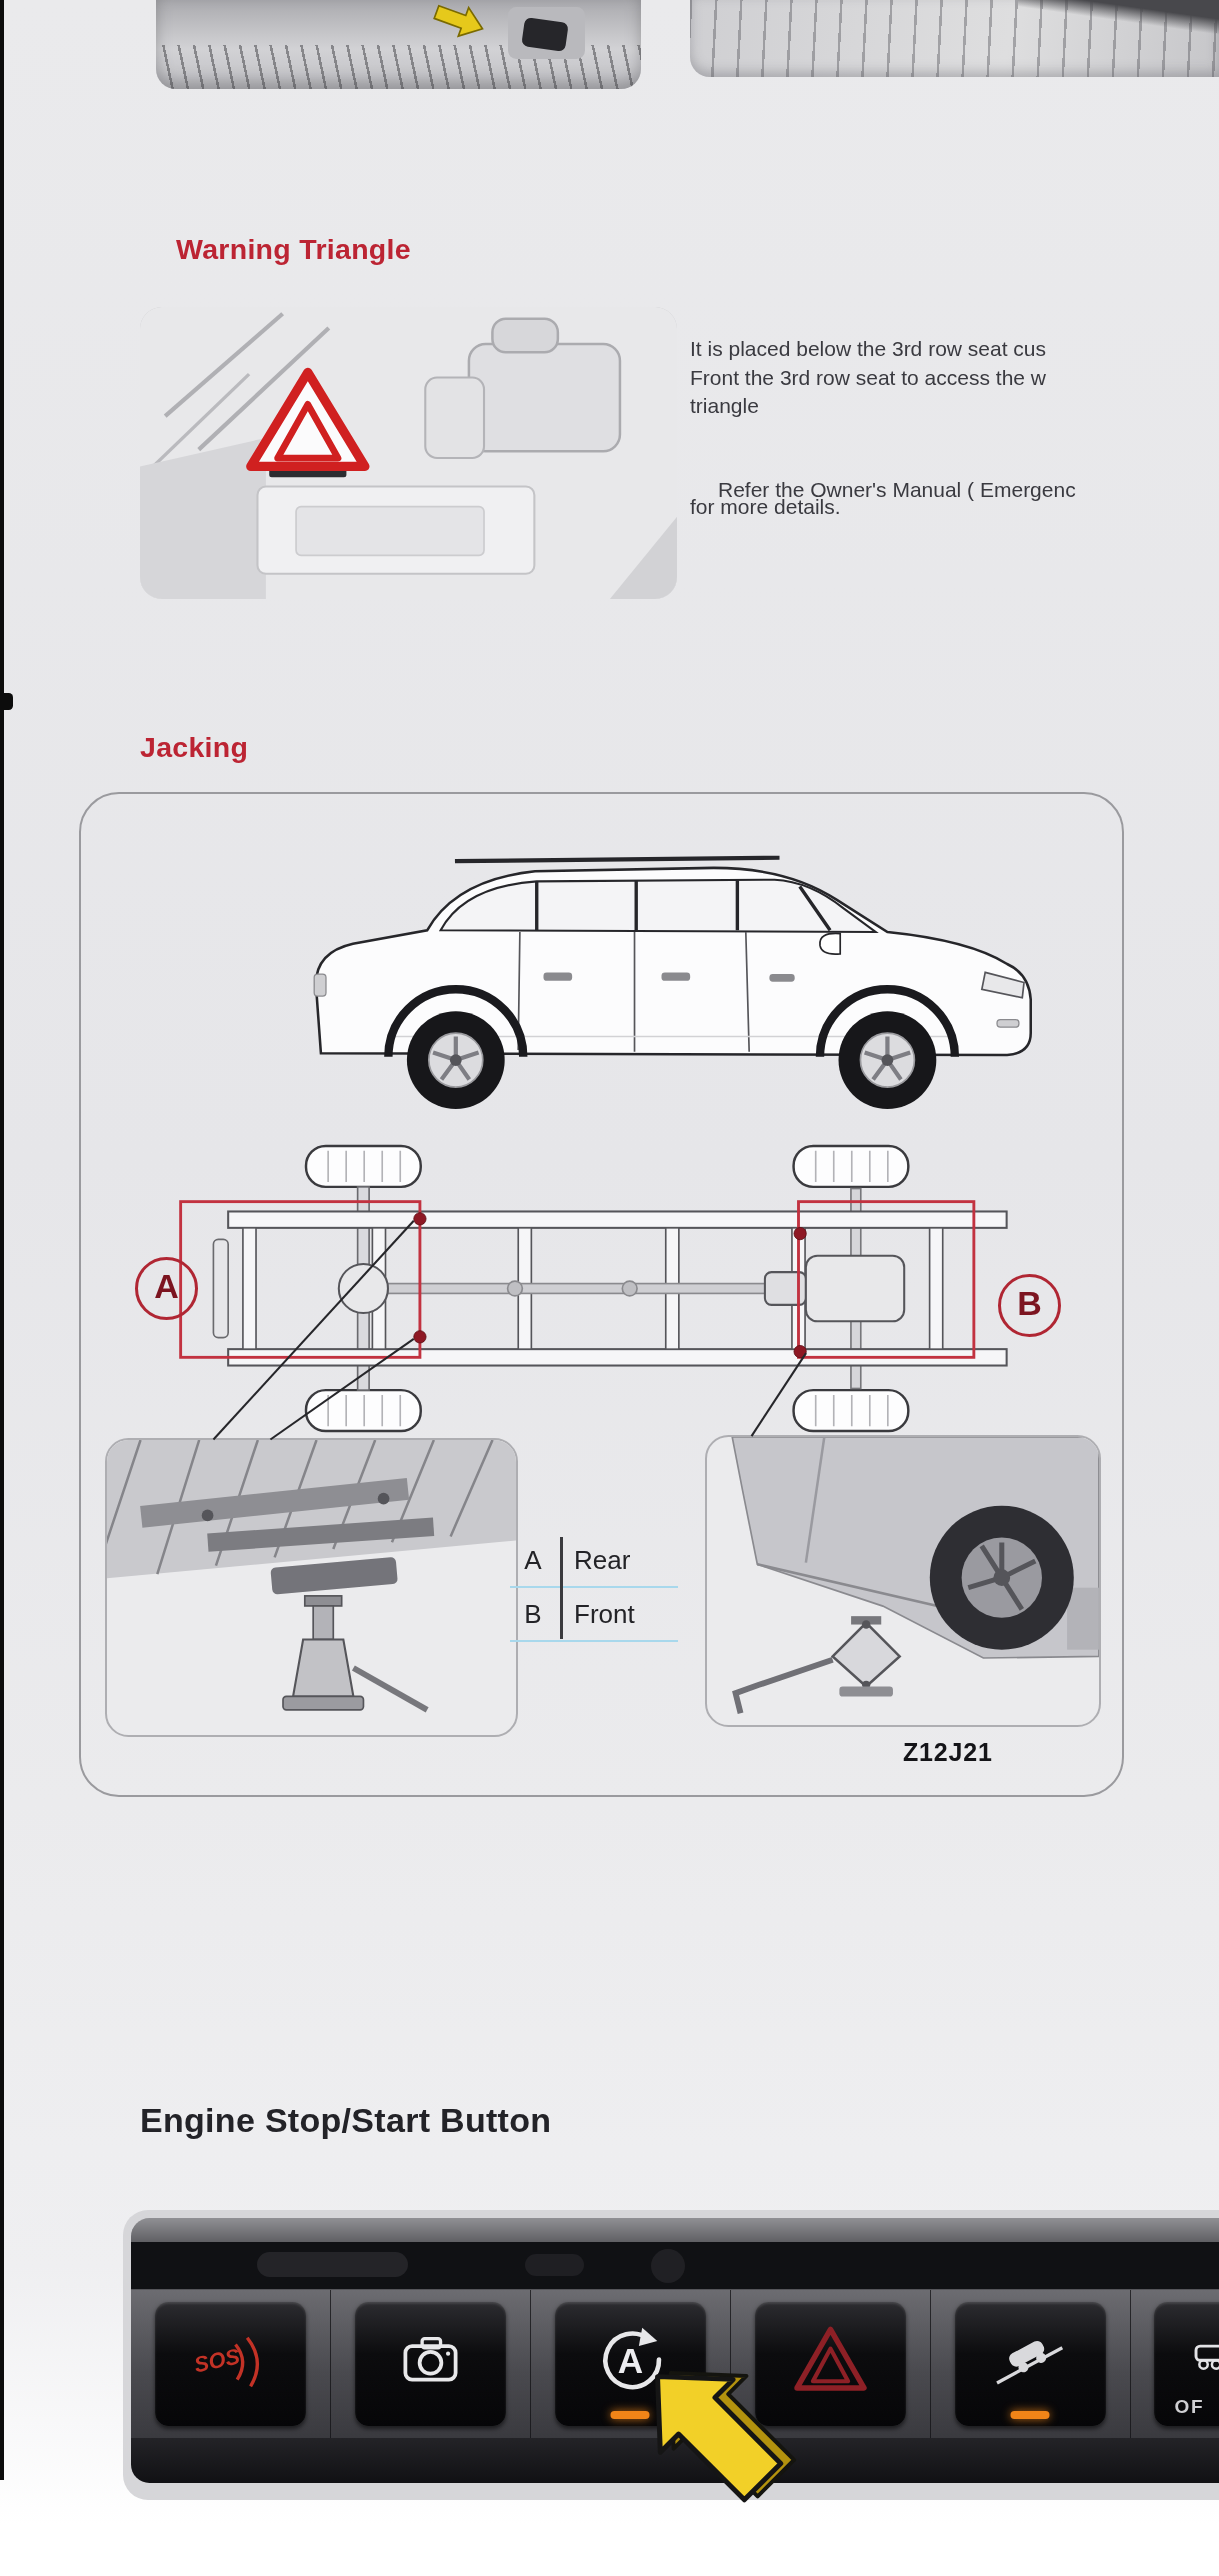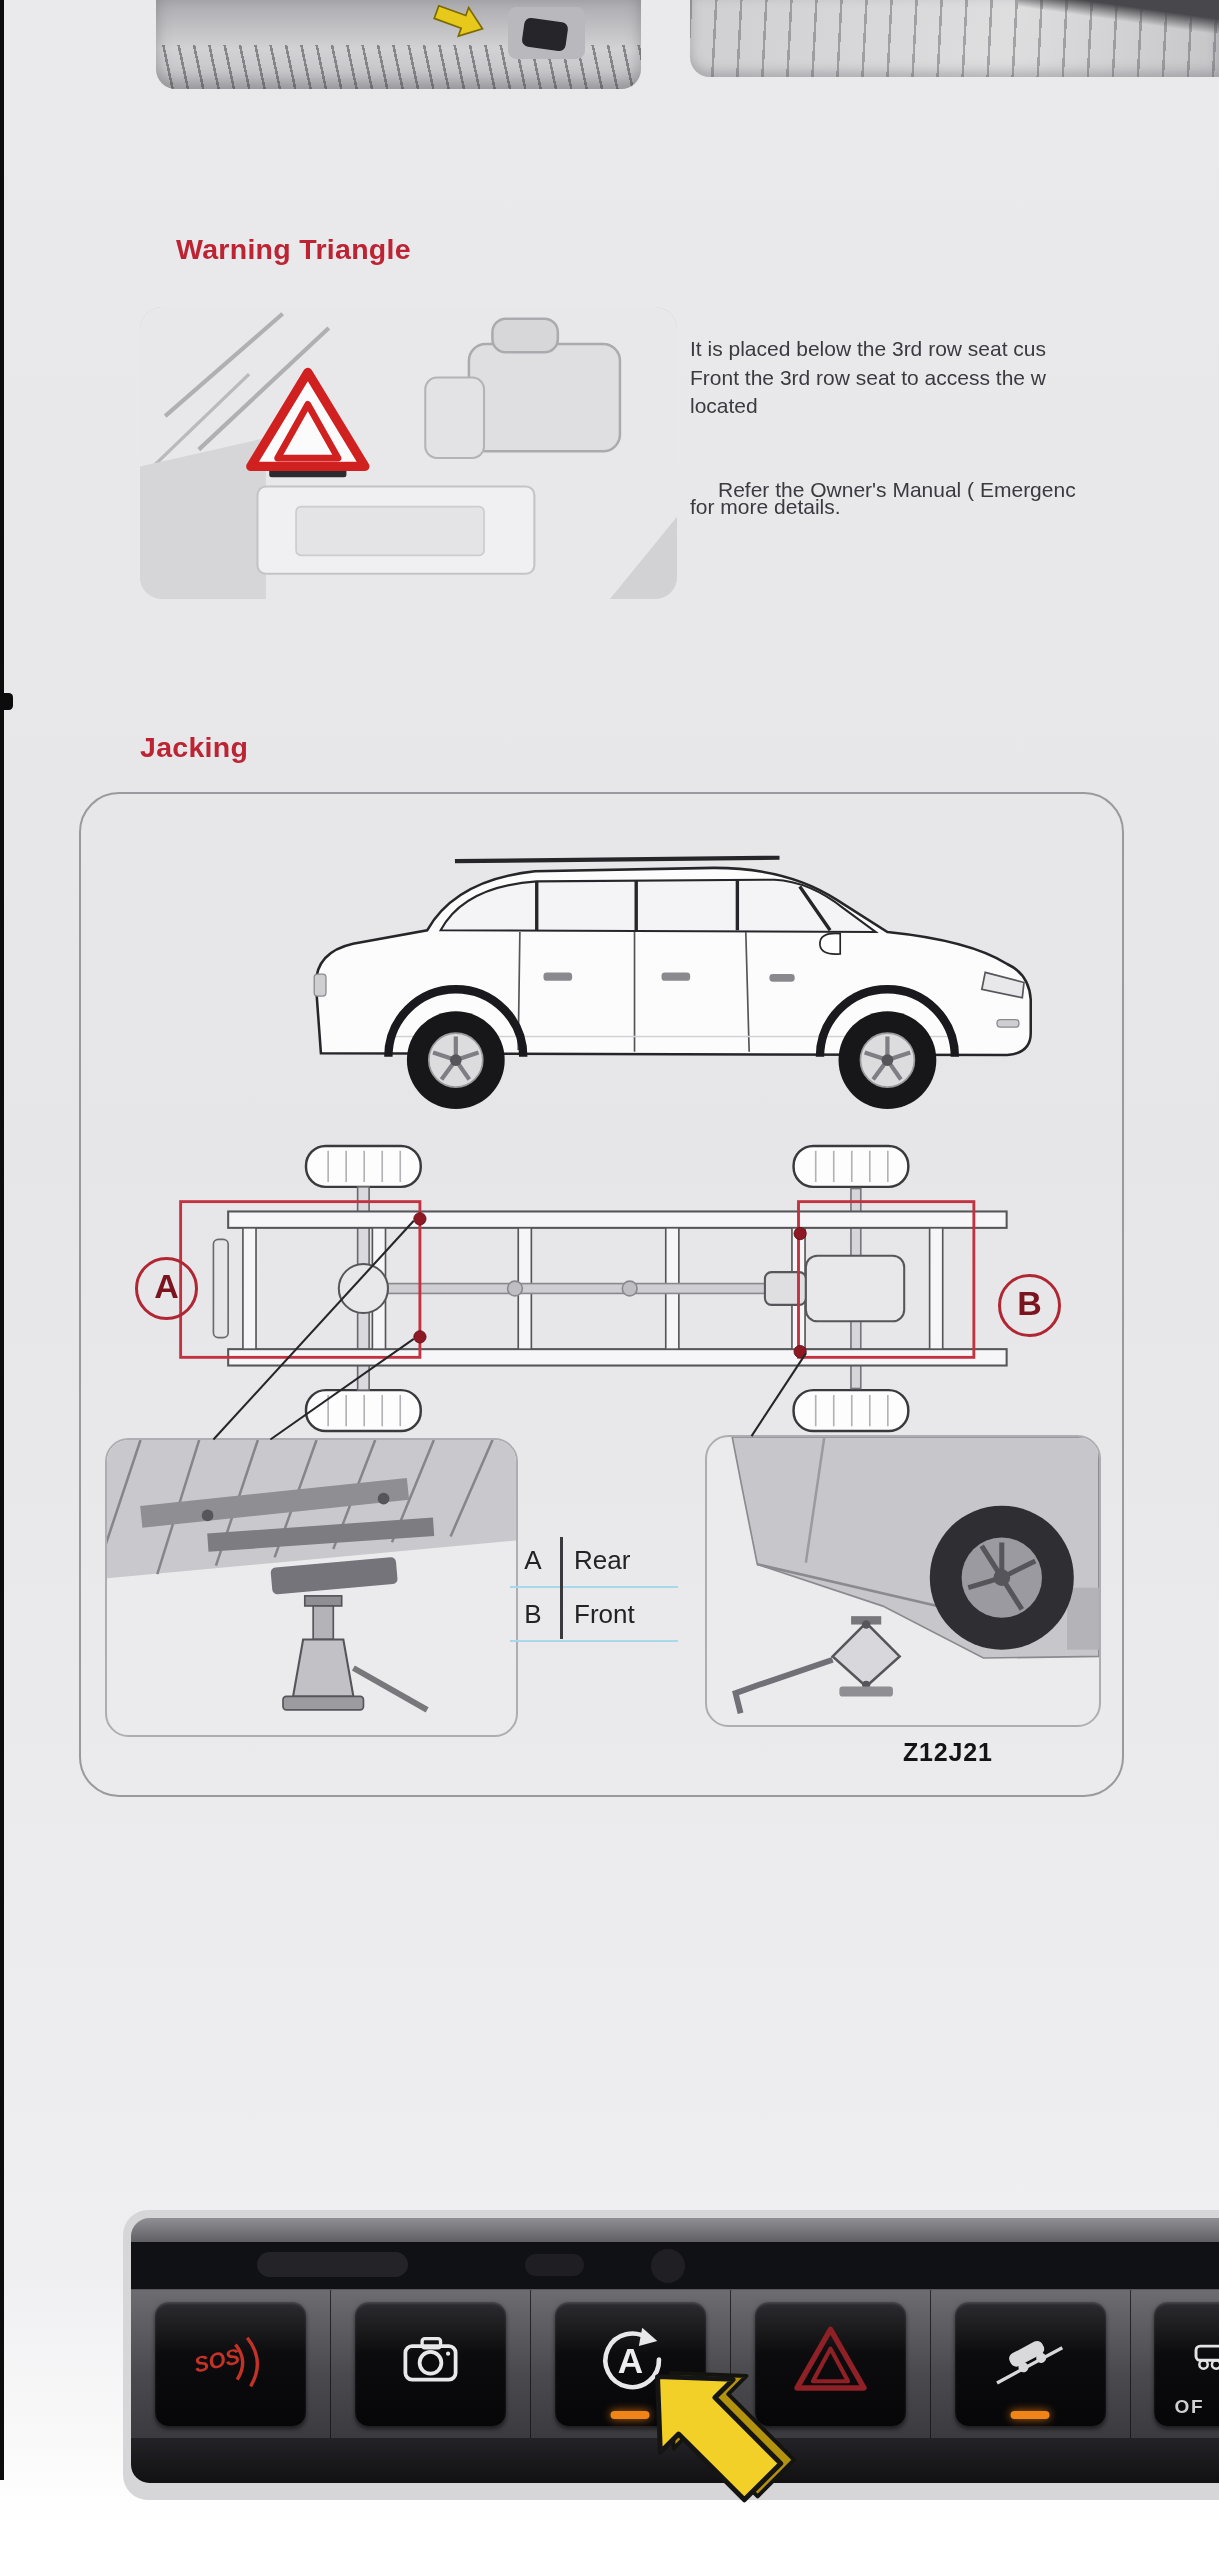--- a/index.html
+++ b/index.html
@@ -109,21 +109,21 @@
       <g transform="translate(128,78)">
         <rect x="26" y="112" width="92" height="13" rx="3" fill="#2c2c30"></rect>
         <polygon points="72,0 140,112 4,112" fill="#fbfbfc" stroke="#d02020" stroke-width="11" stroke-linejoin="round"></polygon>
         <polygon points="72,38 108,102 36,102" fill="none" stroke="#d02020" stroke-width="8" stroke-linejoin="round"></polygon>
       </g>
     </svg>
   </div>
 
   <div class="abs wt-text" style="top:337px;">It is placed below the 3rd row seat cus</div>
   <div class="abs wt-text" style="top:366px;">Front the 3rd row seat to access the w</div>
-  <div class="abs wt-text" style="top:394px;">located</div>
+  <div class="abs wt-text" style="top:394px;">triangle</div>
   <div class="abs wt-text" style="top:478px;margin-left:28px;">Refer the Owner's Manual ( Emergenc</div>
   <div class="abs wt-text" style="top:495px;">for more details.</div>
 
   <div class="abs h-red h-jacking">Jacking</div>
 
   <div class="abs fig">
 
     <svg class="abs" style="left:159px;top:11.7px;" width="843" height="348" viewBox="0 0 1000 410">
       <path d="M96,292 L90,210 Q90,172 134,162 L222,146 Q256,86 350,76 L562,72 Q650,72 708,110 L768,148 Q866,158 910,186 Q936,198 938,228 L938,268 Q938,292 910,294 L96,292 Z" fill="#fcfcfd" stroke="#26262a" stroke-width="3"></path>
       <path d="M238,146 Q266,94 352,88 L634,86 Q676,88 716,120 L754,148 Z" fill="#f4f4f6" stroke="#26262a" stroke-width="2.5"></path>
@@ -237,20 +237,21 @@
       <div class="legrow">
         <span class="lkey">B</span>
         <span class="lval">Front</span>
       </div>
       <div class="legvline"></div>
     </div>
 
     <div class="abs zcode">Z12J21</div>
   </div>
 
+  <div class="abs h-engine">Engine Stop/Start Button</div>
 
   <div class="abs dash">
     <div class="panel">
       <div class="strip1"></div>
       <div class="strip2">
         <div class="notch" style="left:126px;top:10px;width:151px;height:25px;"></div>
         <div class="notch" style="left:394px;top:11.7px;width:59px;height:22px;background:#1f1f23;"></div>
         <div class="notch" style="left:520px;top:6.7px;width:34px;height:34px;border-radius:50%;background:#202024;"></div>
       </div>
       <div class="keyrow">

